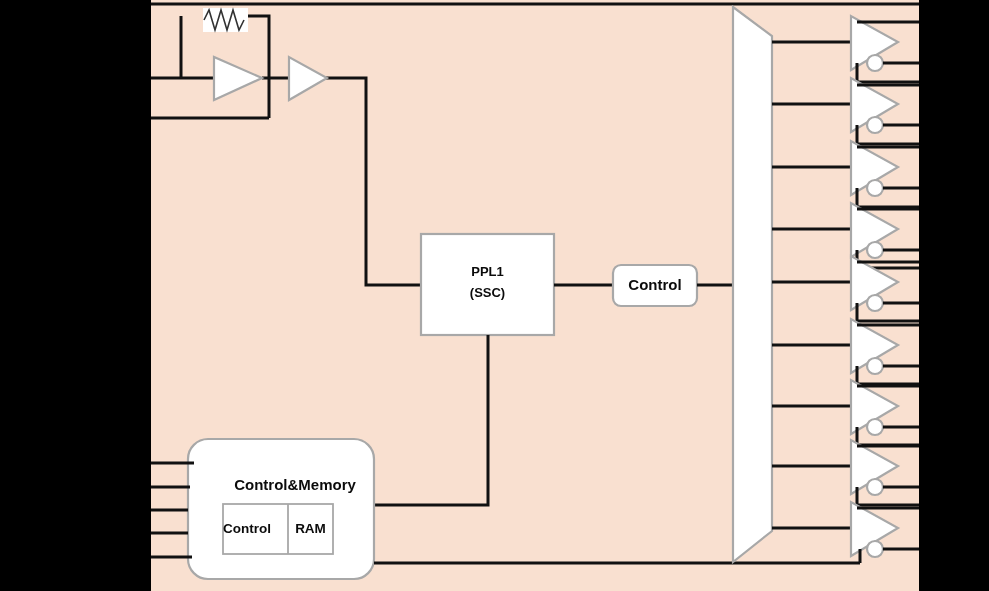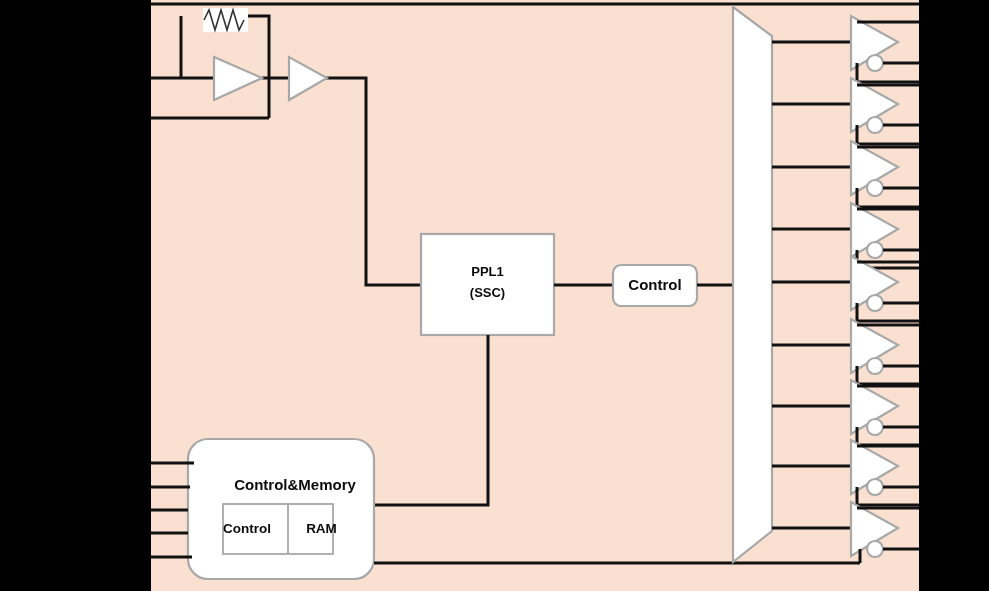--- a/index.html
+++ b/index.html
@@ -185,14 +185,14 @@
   </svg>
 
   <div class="lbl t-ppl" style="left:421px;top:264px;width:133px;">PPL1</div>
   <div class="lbl t-ppl" style="left:421px;top:285px;width:133px;text-align:center;">(SSC)</div>
 
   <div class="lbl t-div" style="left:613px;top:276px;width:84px;">Control</div>
 
   <div class="lbl t-cm" style="left:188px;top:476px;width:214px;">Control&amp;Memory</div>
 
   <div class="lbl t-sub" style="left:223px;top:521px;width:48px;">Control</div>
-  <div class="lbl t-sub" style="left:288px;top:521px;width:45px;padding-left:11px;">RAM</div>
+  <div class="lbl t-sub" style="left:288px;top:521px;width:45px;">RAM</div>
 </div>
 
 </body></html>

